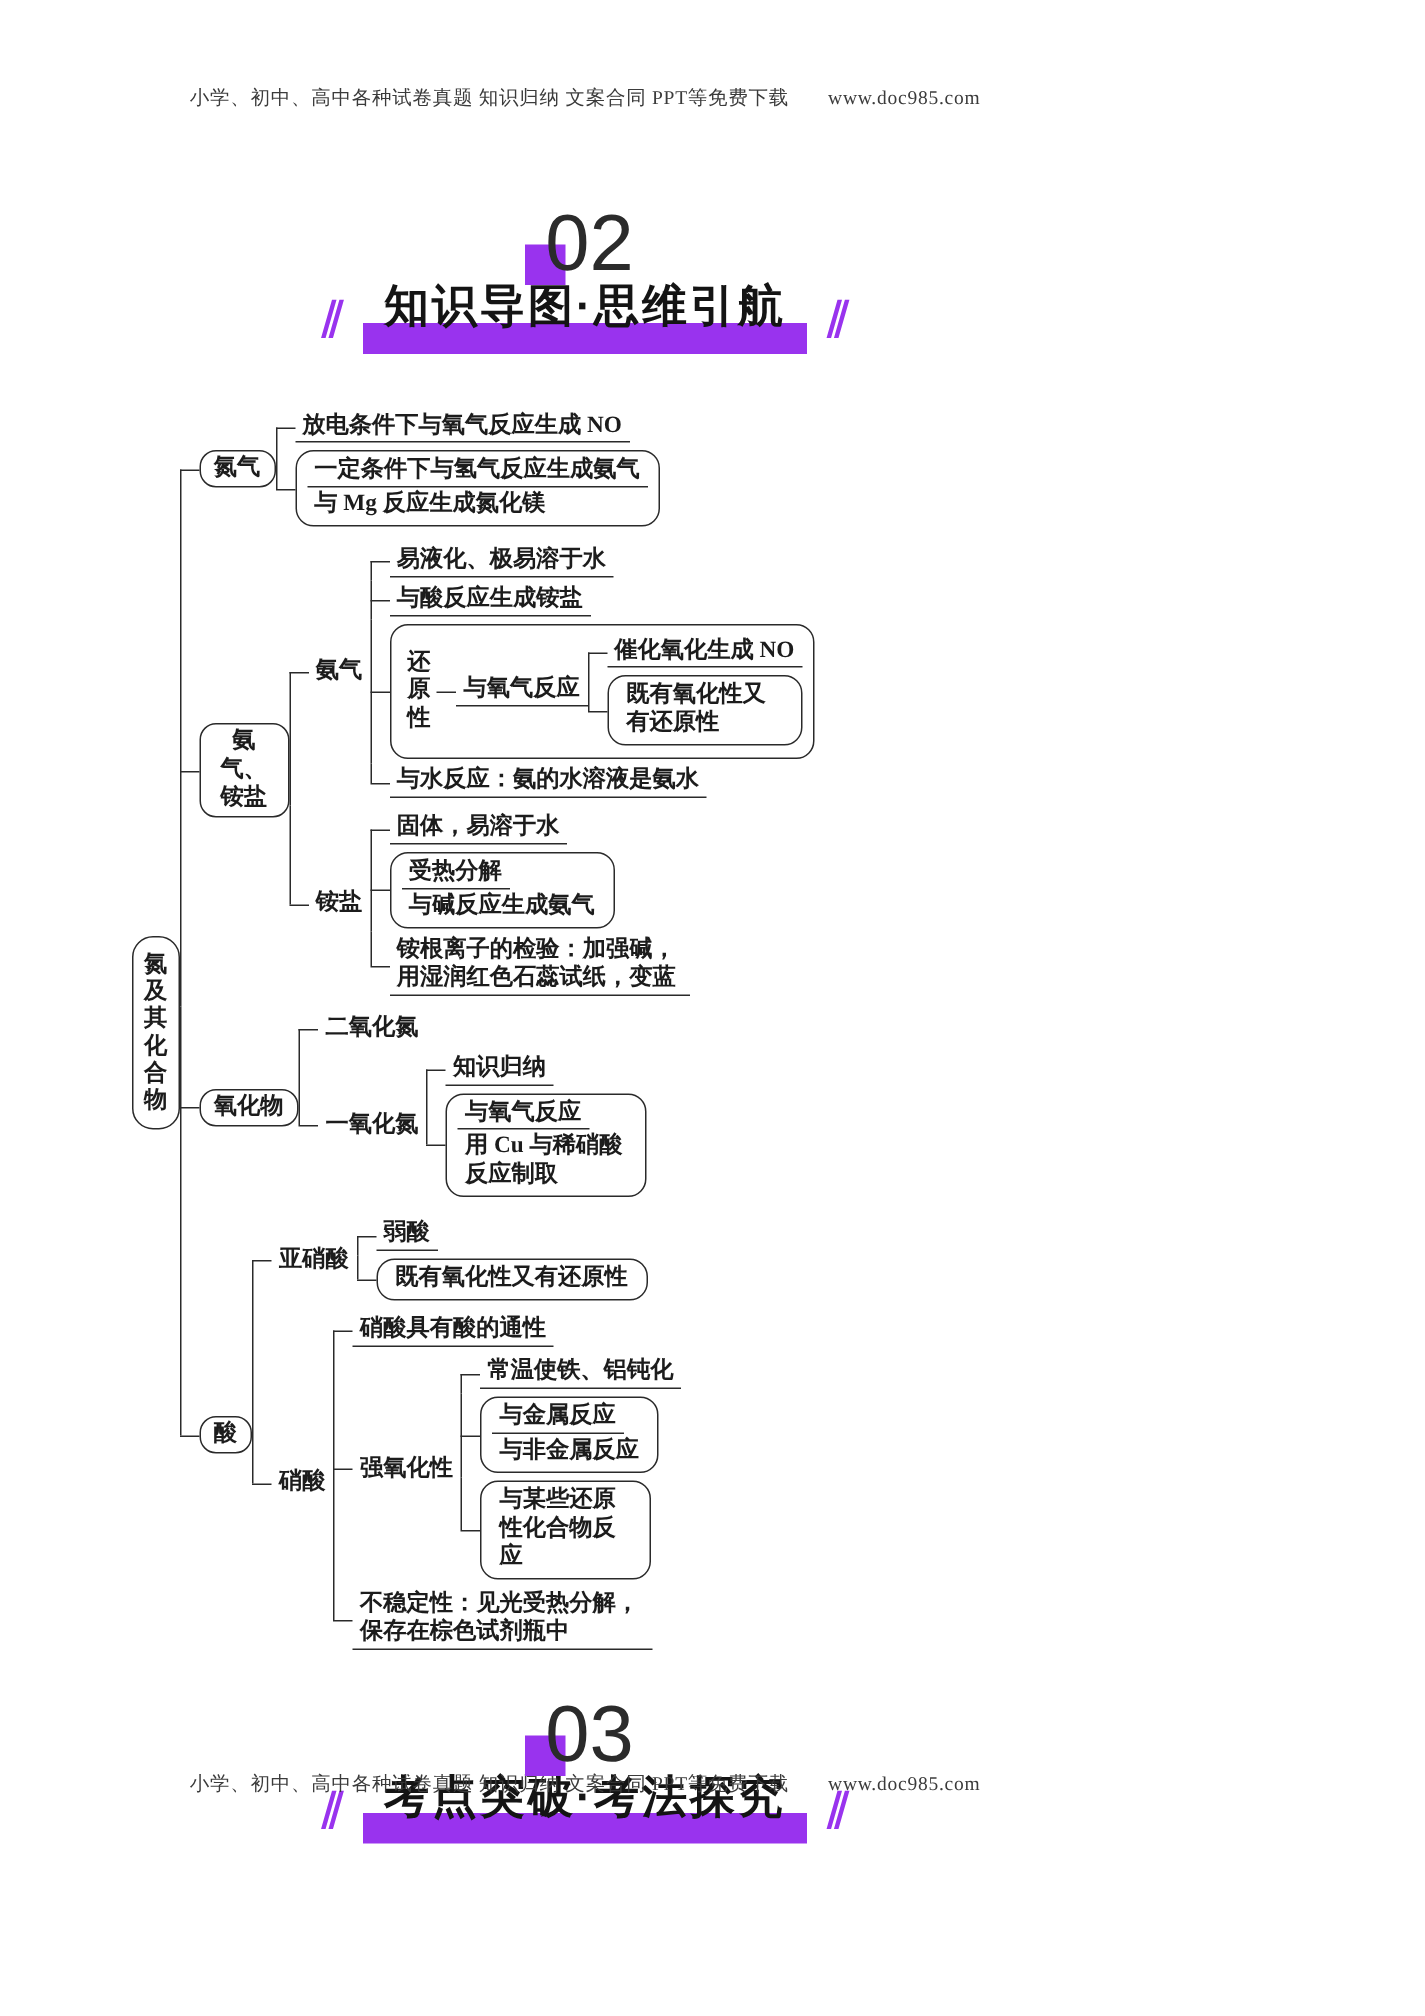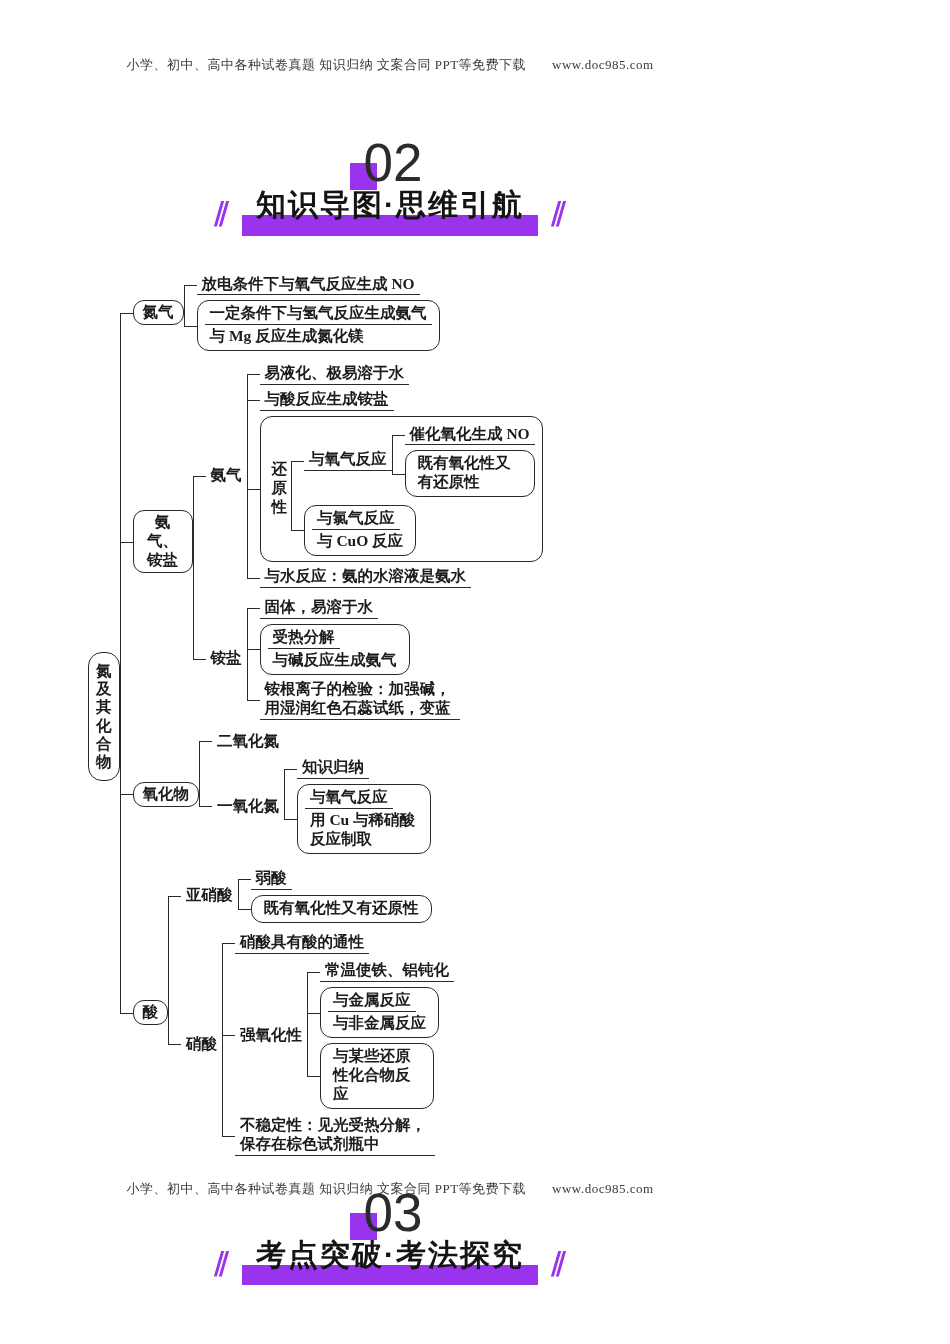--- a/index.html
+++ b/index.html
@@ -231,32 +231,20 @@
                                           <div class="node group">
                                             <div class="tree-row">
                                               <div class="node leaf" style="width: 114px;">既有氧化性又有还原性</div>
                                             </div>
                                           </div>
                                         </div>
                                       </div>
                                     </div>
                                   </div>
                                 </div>
-                                <div class="kid">
-                                  <div class="tree-row">
-                                    <div class="node group">
-                                      <div class="tree-row">
-                                        <div class="node leaf">与氯气反应</div>
-                                      </div>
-                                      <div class="tree-row">
-                                        <div class="node leaf">与 CuO 反应</div>
-                                      </div>
-                                    </div>
-                                  </div>
-                                </div>
                               </div>
                             </div>
                           </div>
                         </div>
                       </div>
                       <div class="kid">
                         <div class="tree-row">
                           <div class="node leaf">与水反应：氨的水溶液是氨水</div>
                         </div>
                       </div>

